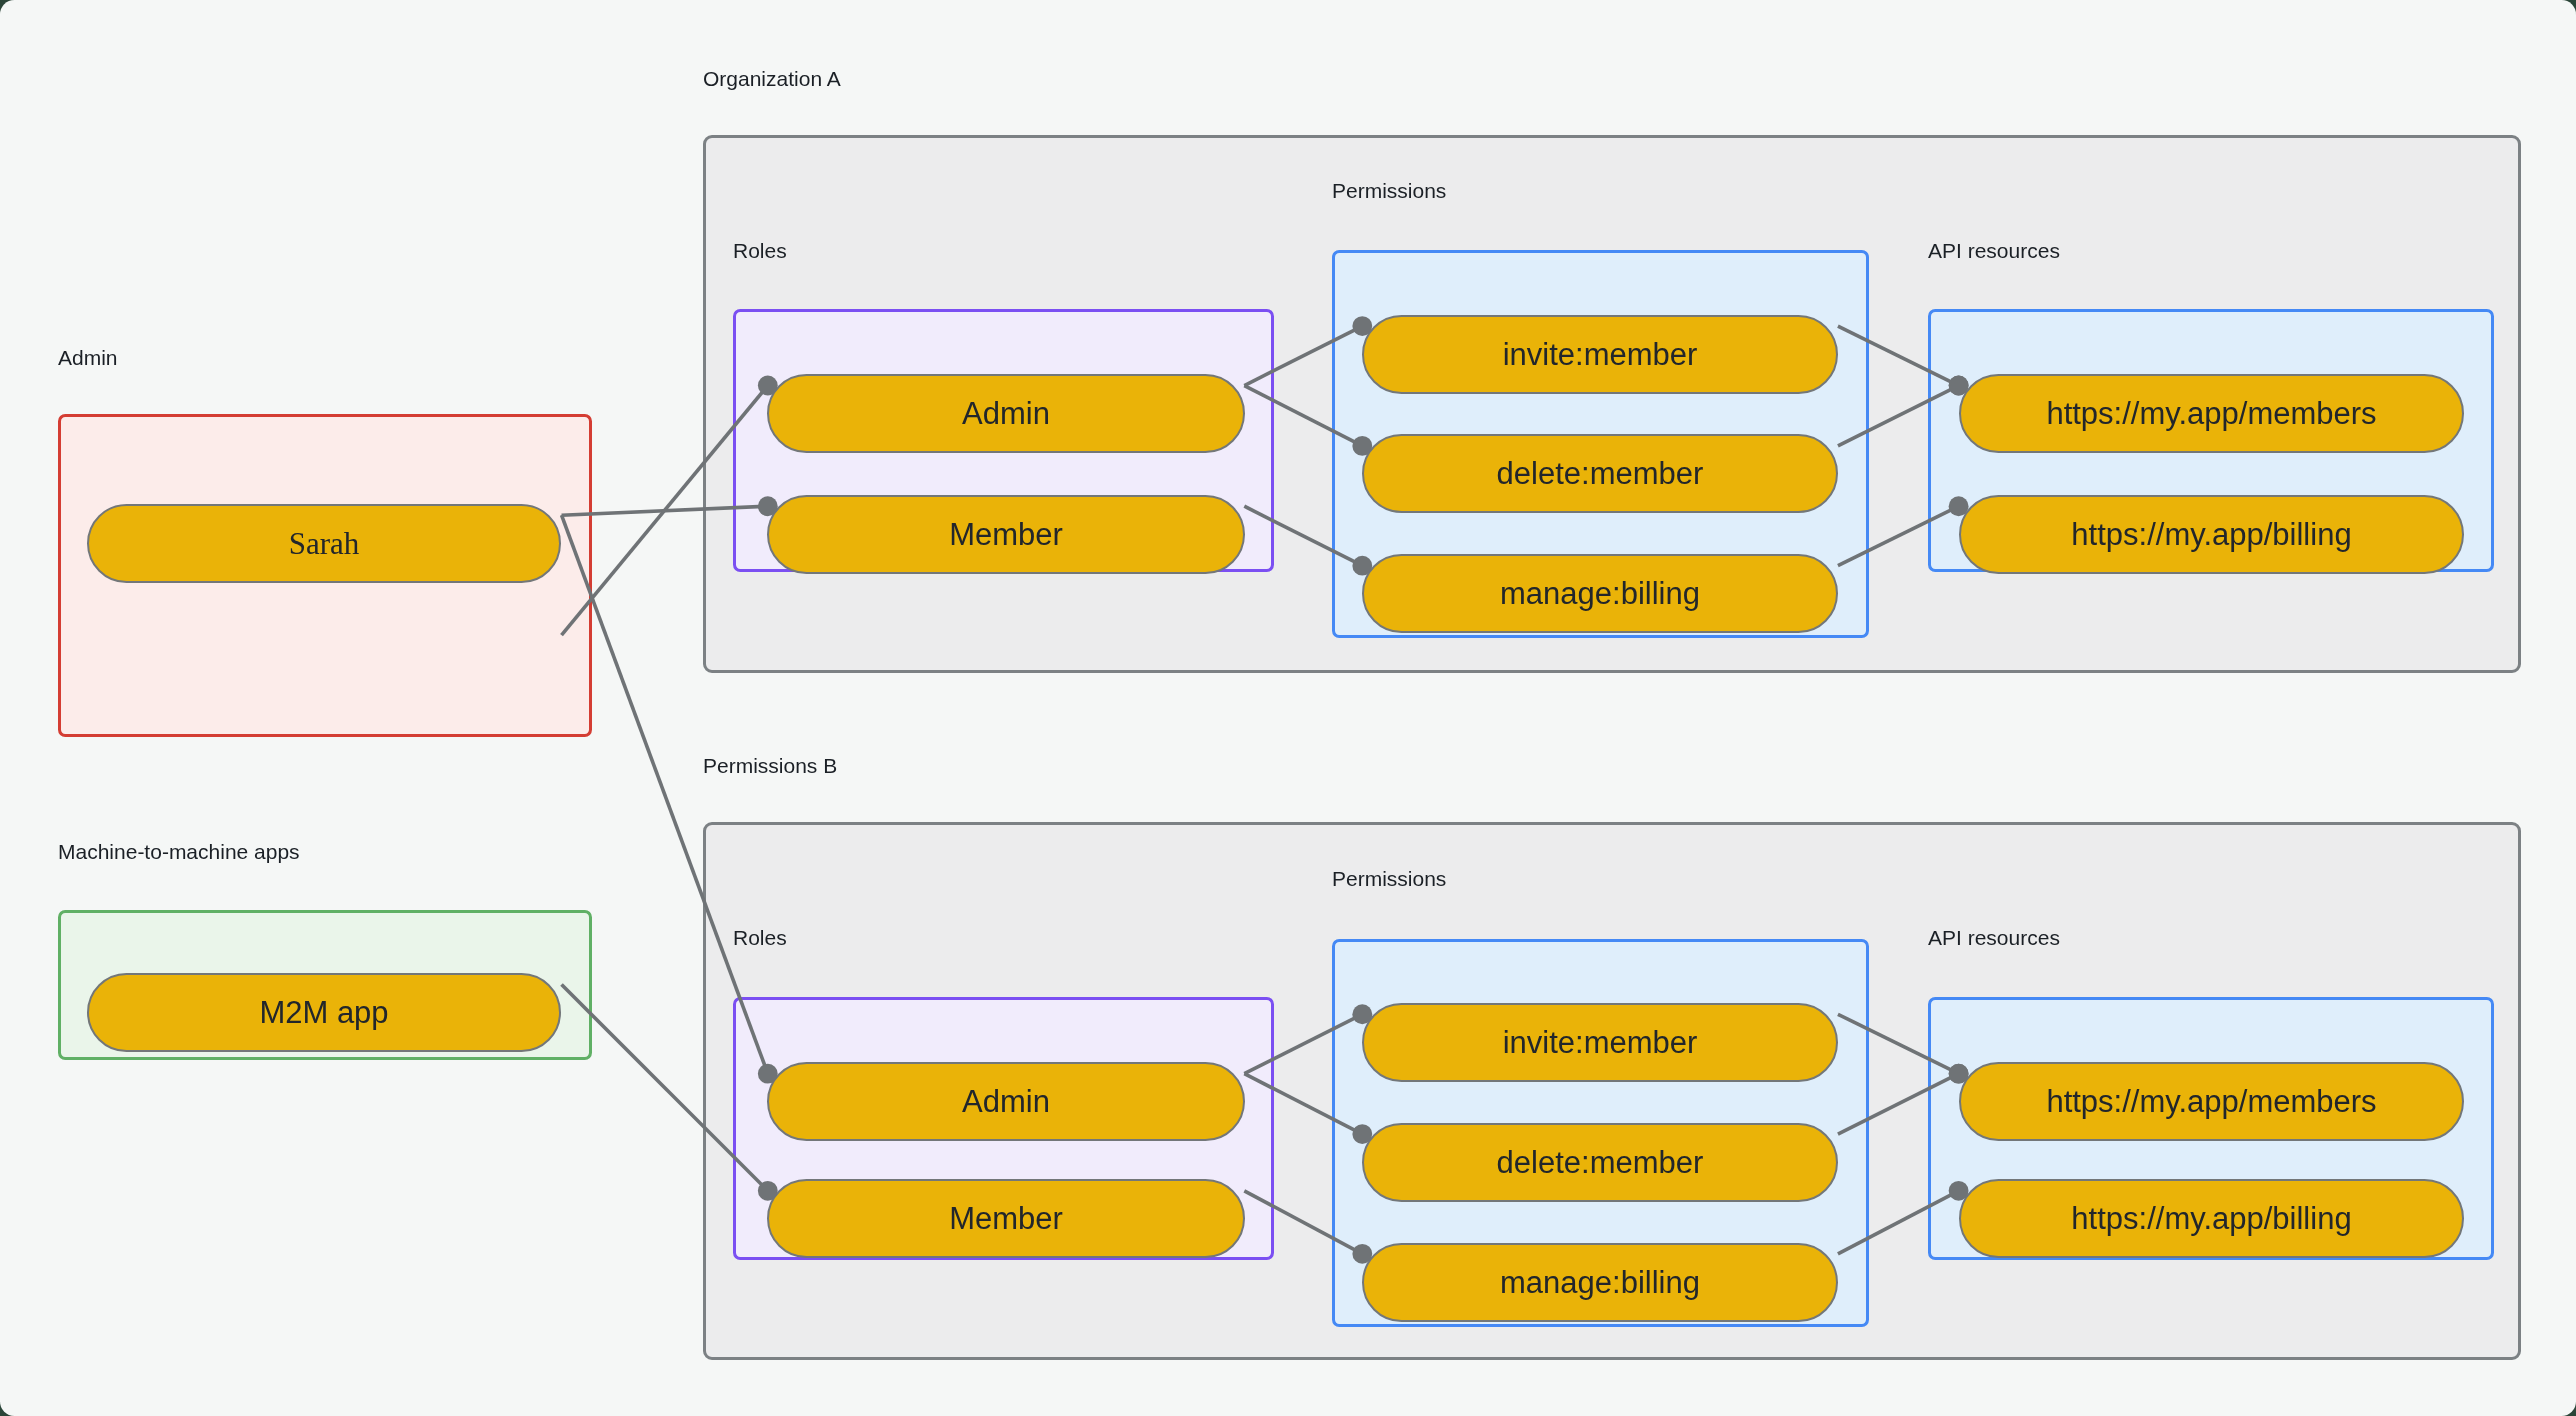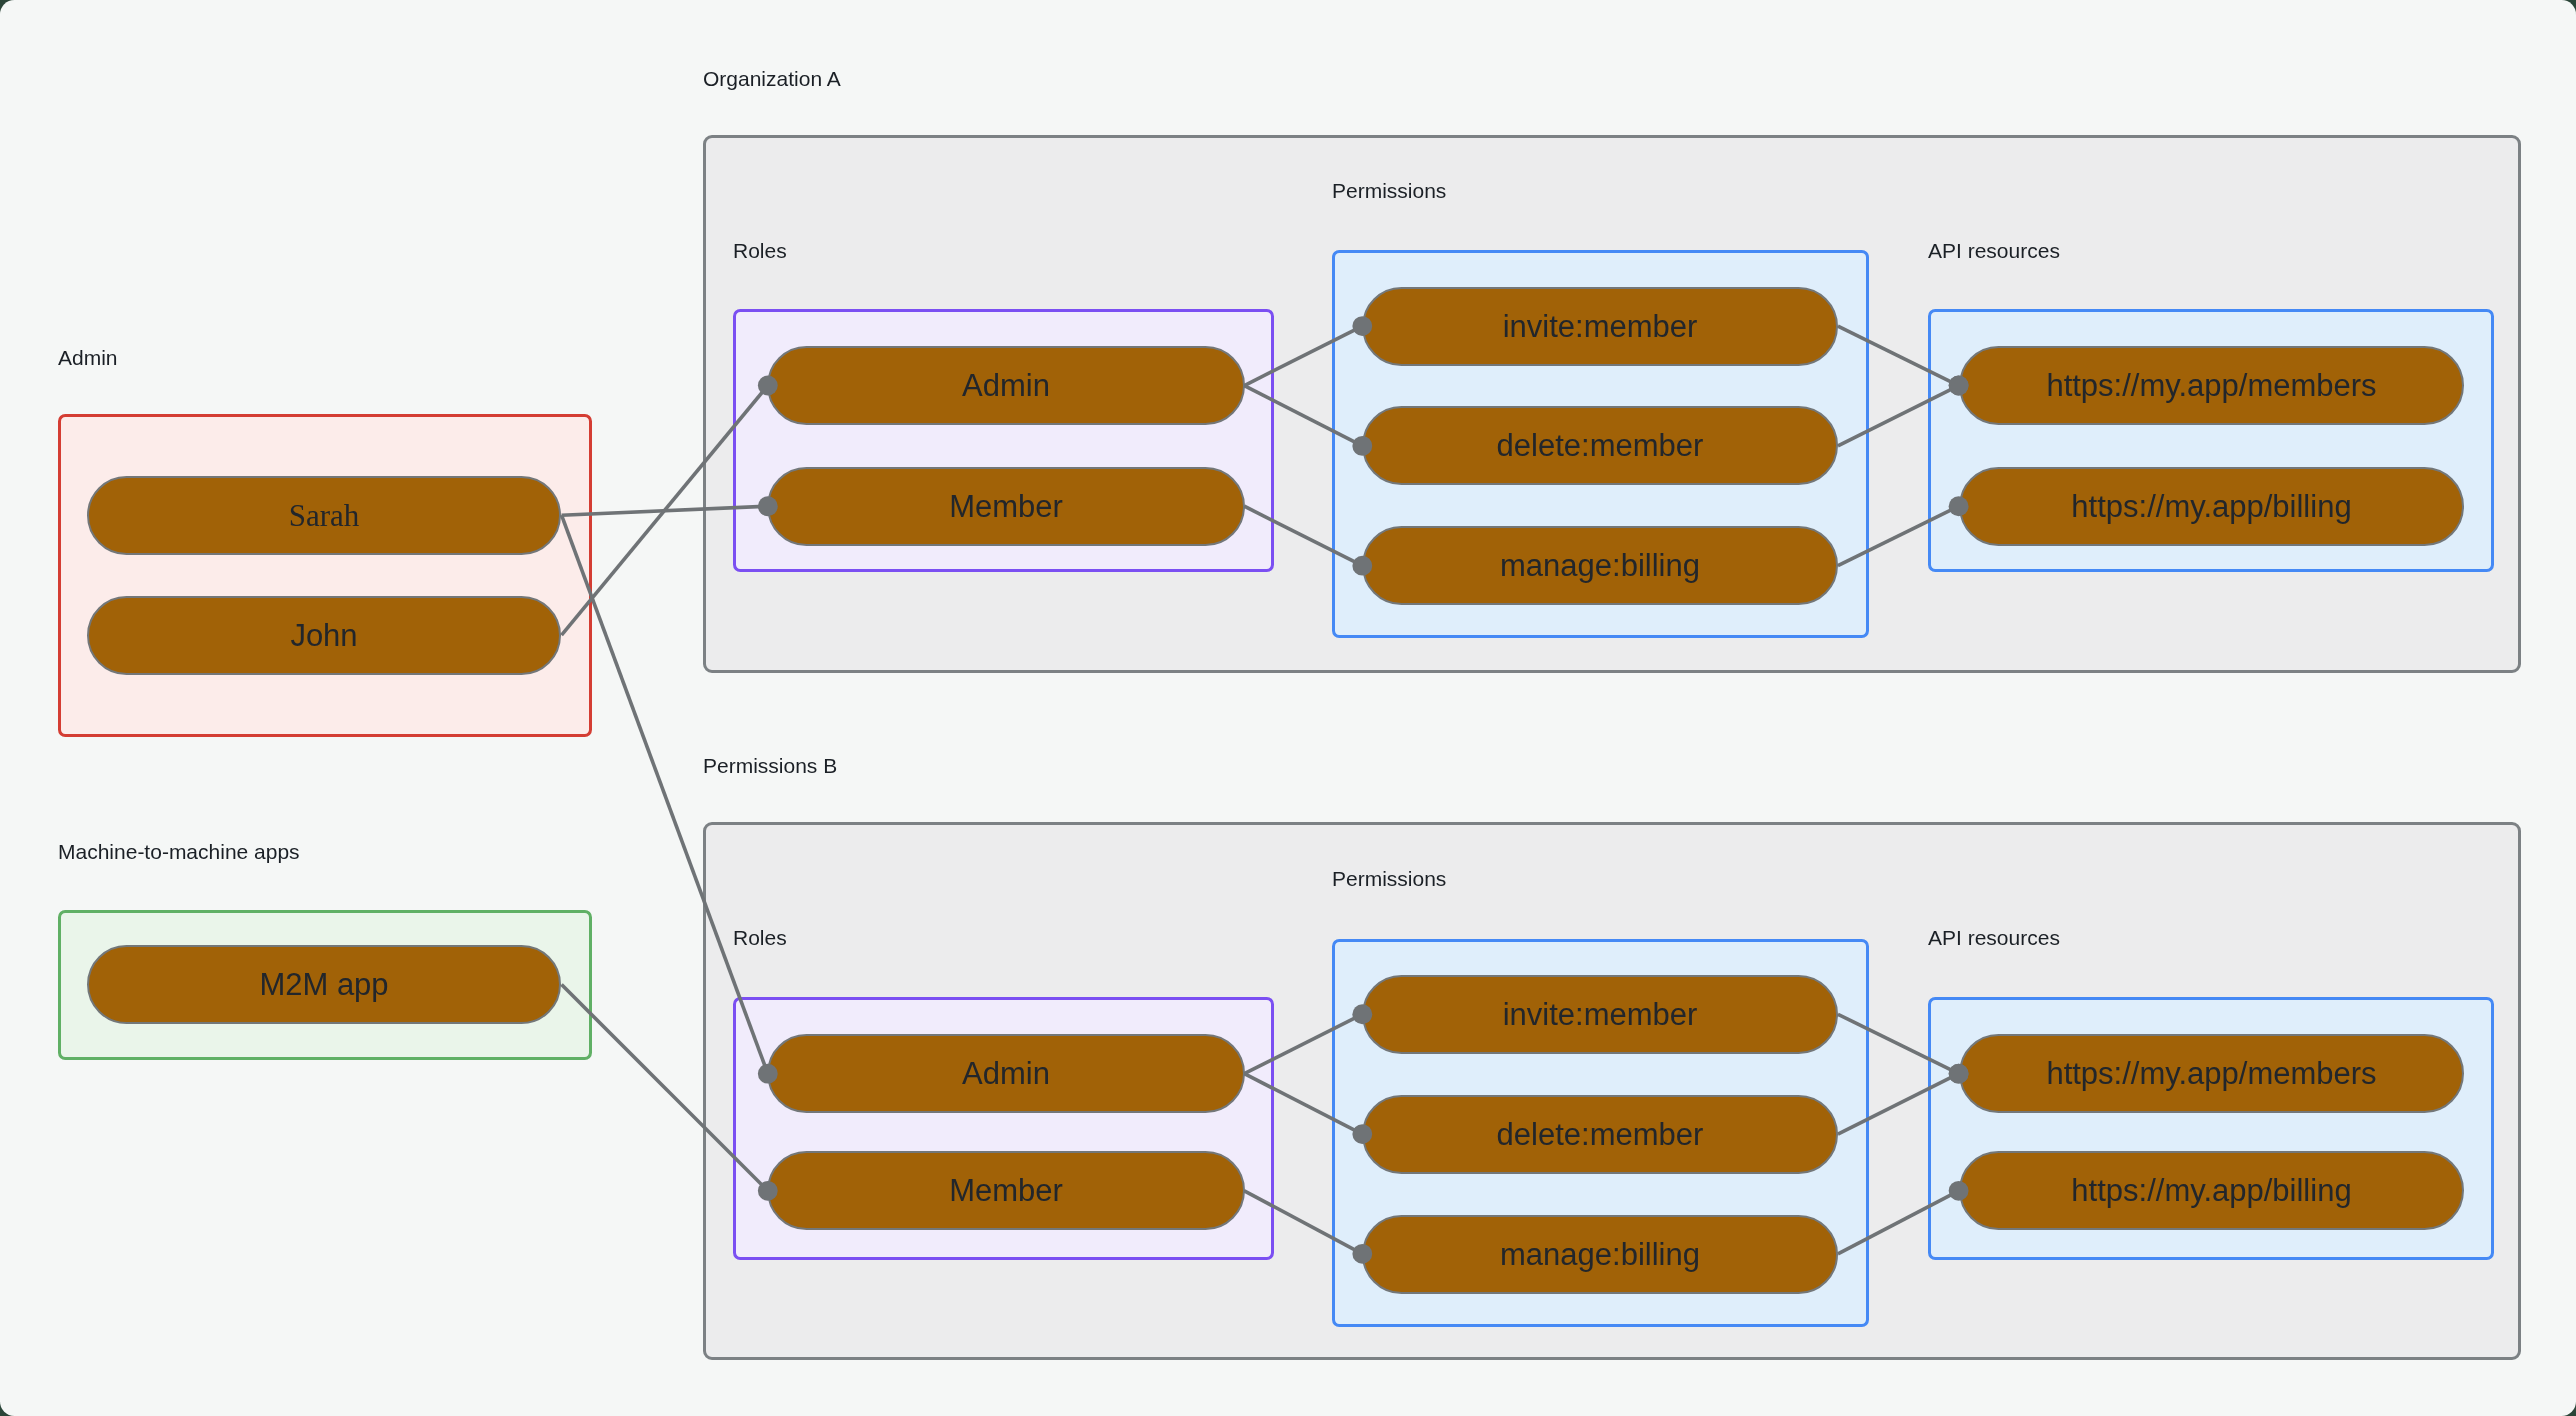--- a/index.html
+++ b/index.html
@@ -59,50 +59,50 @@
   }
   .blue-box {
     position: absolute;
     background: #dfeefb;
     border: 3.6px solid #4589f5;
     border-radius: 7.2px;
     box-sizing: border-box;
   }
   .pill {
     position: absolute;
-    background: #a16207;
+    background: #eab308;
     border: 2.7px solid #737779;
     border-radius: 40px;
     box-sizing: border-box;
     display: flex;
     align-items: center;
     justify-content: center;
     font-size: 31px;
     color: #22262b;
     white-space: nowrap;
+    margin-top: 28px;
   }
   #edges {
     position: absolute;
     left: 0; top: 0;
     width: 2576px;
     height: 1416px;
     pointer-events: none;
     z-index: 50;
   }
 </style>
 </head>
 <body>
 
 <div id="canvas">
   <div id="page">
 
     <div class="group-label" style="left:58px; top:339px;">Admin</div>
     <div class="users-box" style="left:58px; top:414px; width:534px; height:323px;"></div>
     <div class="pill" style="left:87px; top:476px; width:474px; height:79px;font-family:Liberation Serif, serif;">Sarah</div>
-    <div class="pill" style="left:87px; top:596px; width:474px; height:79px;">John</div>
 
     <div class="group-label" style="left:58px; top:833px;">Machine-to-machine apps</div>
     <div class="m2m-box" style="left:58px; top:910px; width:534px; height:150px;"></div>
     <div class="pill" style="left:87px; top:945px; width:474px; height:79px;">M2M app</div>
 
     <div class="group-label" style="left:703px; top:60px;">Organization A</div>
     <div class="org-box" style="left:703px; top:135px; width:1818px; height:538px;"></div>
 
     <div class="group-label" style="left:733px; top:232px;">Roles</div>
     <div class="roles-box" style="left:733px; top:309px; width:541px; height:263px;"></div>

